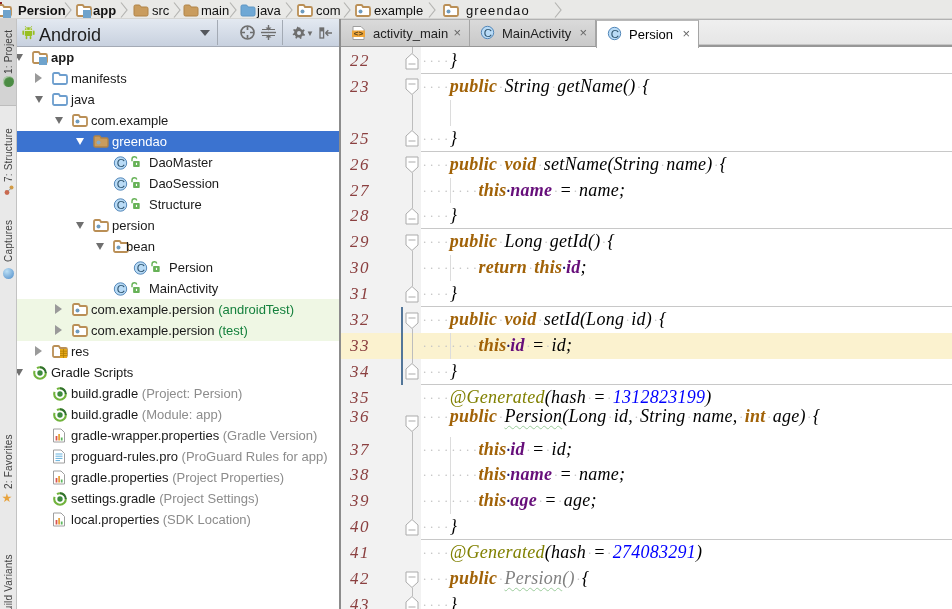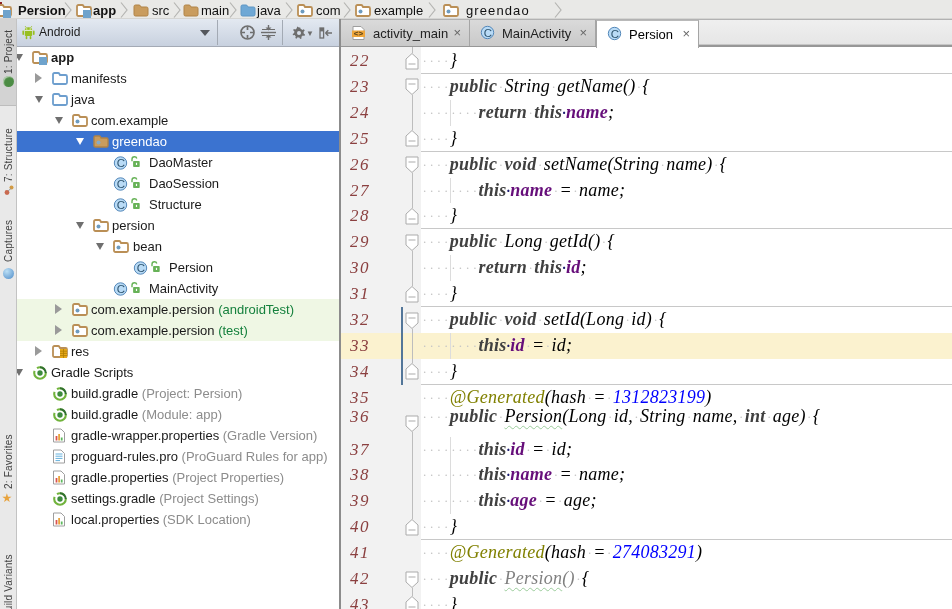--- a/index.html
+++ b/index.html
@@ -42,21 +42,21 @@
 
 #split { position:absolute; left:339px; top:19px; width:2px; height:590px; background:#8C8C8C; }
 
 
 #editor { position:absolute; left:341px; top:47px; width:611px; height:562px; background:#fff;
   font-family:"Liberation Serif",serif; font-style:italic; }
 #gutter { position:absolute; left:0; top:0; width:80px; height:100%; background:#F2F2F2; }
 .ln { position:absolute; left:0; width:100%; height:25.9px; line-height:25.9px; white-space:nowrap; }
 .no { position:absolute; left:0; width:29px; text-align:right; font-size:17px; letter-spacing:1.5px; color:#8B4040; }
 .co { position:absolute; left:80px; font-size:18px; letter-spacing:0.25px; color:#000; }
-.k { color:#404040; }
+.k { color:#a16207; }
 .f { color:#660E7A; }
 .n { color:#0000FF; font-style:italic; }
 .a { color:#808000; }
 .g { color:#808080; }
 .wv { text-decoration:underline wavy #9CCC9C 1px; text-underline-offset:3px; }
 .dt { color:#1a1a6e; font-size:14px; }
 i.d { display:inline-block; width:7.2px; text-align:center; font-style:normal; color:#C6C6C6; font-weight:normal; font-size:13px; vertical-align:0.08em; letter-spacing:0; }
 .pt { z-index:2; }
 </style></head>
 <body>
@@ -150,21 +150,21 @@
             <rect x="1.4" y="5.6" width="1.6" height="4.4" rx="0.8"></rect>
             <rect x="12" y="5.6" width="1.6" height="4.4" rx="0.8"></rect>
             <rect x="4.7" y="11" width="1.6" height="3.2" rx="0.8"></rect>
             <rect x="8.7" y="11" width="1.6" height="3.2" rx="0.8"></rect>
           </g>
           <path d="M5.2 2.6 L4.2 1.2 M9.8 2.6 L10.8 1.2" stroke="#98BF20" stroke-width="0.9"></path>
           <circle cx="5.8" cy="3.9" r="0.55" fill="#fff"></circle>
           <circle cx="9.2" cy="3.9" r="0.55" fill="#fff"></circle>
           <path d="M3.8 5.35 H11.2" stroke="#fff" stroke-width="0.7"></path>
         </svg></span>
-<span style="position:absolute;left:22px;top:6px;font-size:12px;color:#1c1c1c">Android</span>
+<span style="position:absolute;left:22px;top:6px;font-size:18px;color:#1c1c1c">Android</span>
 <span style="position:absolute;left:183px;top:11px;width:0;height:0;border-top:6px solid #54575C;border-left:5.5px solid transparent;border-right:5.5px solid transparent"></span>
 <span class="tsep" style="left:200px"></span>
 <span style="position:absolute;left:222px;top:5px"><svg width="17" height="17" viewBox="0 0 17 17" class="ic ">
           <circle cx="8.5" cy="8.5" r="6.5" fill="none" stroke="#6E6E6E" stroke-width="1.7"></circle>
           <path d="M8.5 2.5 V6 M8.5 11 V14.5 M2.5 8.5 H6 M11 8.5 H14.5" stroke="#6E6E6E" stroke-width="1.7"></path>
         </svg></span>
 <span style="position:absolute;left:243px;top:5px"><svg width="17" height="17" viewBox="0 0 17 17" class="ic ">
           <path d="M1 8.5 H16" stroke="#6E6E6E" stroke-width="1.4"></path>
           <path d="M8.5 1 V5.5 M8.5 11.5 V16" stroke="#6E6E6E" stroke-width="1.4"></path>
           <path d="M5.5 3.5 L8.5 6.5 L11.5 3.5 Z M5.5 13.5 L8.5 10.5 L11.5 13.5 Z" fill="#6E6E6E"></path>
@@ -289,21 +289,21 @@
             <circle cx="5.5" cy="8.5" r="2" fill="#6D9BBF"></circle>
           </svg></span>
         <span class="tl" style="left:95px">persion</span>
       </div>
 <div class="tr " style="top:189px">
         <span class="aw" style="left:79px"></span>
         <span class="tic" style="left:96px"><svg width="16" height="14" viewBox="0 0 16 14" class="ic ">
             <path d="M1 3.5 Q1 2 2.5 2 L6 2 Q7 2 7.5 3 L8 4 L13.5 4 Q15 4 15 5.5 L15 11.5 Q15 13 13.5 13 L2.5 13 Q1 13 1 11.5 Z" fill="#fff" stroke="#BA8F56" stroke-width="1.8"></path>
             <circle cx="5.5" cy="8.5" r="2" fill="#6D9BBF"></circle>
           </svg></span>
-        <span class="tl" style="left:116px">bean</span>
+        <span class="tl" style="left:109px">bean</span>
       </div>
 <div class="tr " style="top:210px">
         <span class="tic" style="left:116px"><svg width="16" height="15" viewBox="0 0 16 15" class="ic ">
             <circle cx="7.5" cy="8" r="6.2" fill="#B9DBF6" stroke="#5387B9" stroke-width="1"></circle>
             <text x="7.8" y="12" font-size="11.5" text-anchor="middle" fill="#2F5570" font-family="Liberation Sans">C</text>
           </svg><svg width="11" height="13" viewBox="0 0 11 13" class="ic ">
             <path d="M2 6.2 L2 4.2 Q2 1.8 4.4 1.8 Q6.4 1.8 6.8 3.5" fill="none" stroke="#67B257" stroke-width="1.4"></path>
             <rect x="3.1" y="6" width="6.6" height="6" rx="0.8" fill="#67B257"></rect>
             <rect x="5.9" y="7.8" width="1.2" height="2.2" fill="#fff"></rect>
           </svg></span>
@@ -493,24 +493,20 @@
         <path d="M3.5 11 L10.5 11" stroke="#ABABAB"></path>
       </svg>
 <div class="ln" style="top:1.0px">
         <span class="no">22</span>
         <span class="co"><i class="d">·</i><i class="d">·</i><i class="d">·</i><i class="d">·</i>}</span>
       </div>
 <div class="ln" style="top:26.9px">
         <span class="no">23</span>
         <span class="co"><i class="d">·</i><i class="d">·</i><i class="d">·</i><i class="d">·</i><b class="k">public</b><i class="d">·</i>String<i class="d">·</i>getName()<i class="d">·</i>{</span>
       </div>
-<div class="ln" style="top:52.8px">
-        <span class="no">24</span>
-        <span class="co"><i class="d">·</i><i class="d">·</i><i class="d">·</i><i class="d">·</i><i class="d">·</i><i class="d">·</i><i class="d">·</i><i class="d">·</i><b class="k">return</b><i class="d">·</i><b class="k">this</b><b class="dt">·</b><b class="f">name</b>;</span>
-      </div>
 <div class="ln" style="top:78.7px">
         <span class="no">25</span>
         <span class="co"><i class="d">·</i><i class="d">·</i><i class="d">·</i><i class="d">·</i>}</span>
       </div>
 <div class="ln" style="top:104.6px">
         <span class="no">26</span>
         <span class="co"><i class="d">·</i><i class="d">·</i><i class="d">·</i><i class="d">·</i><b class="k">public</b><i class="d">·</i><b class="k">void</b><i class="d">·</i>setName(String<i class="d">·</i>name)<i class="d">·</i>{</span>
       </div>
 <div class="ln" style="top:130.5px">
         <span class="no">27</span>

